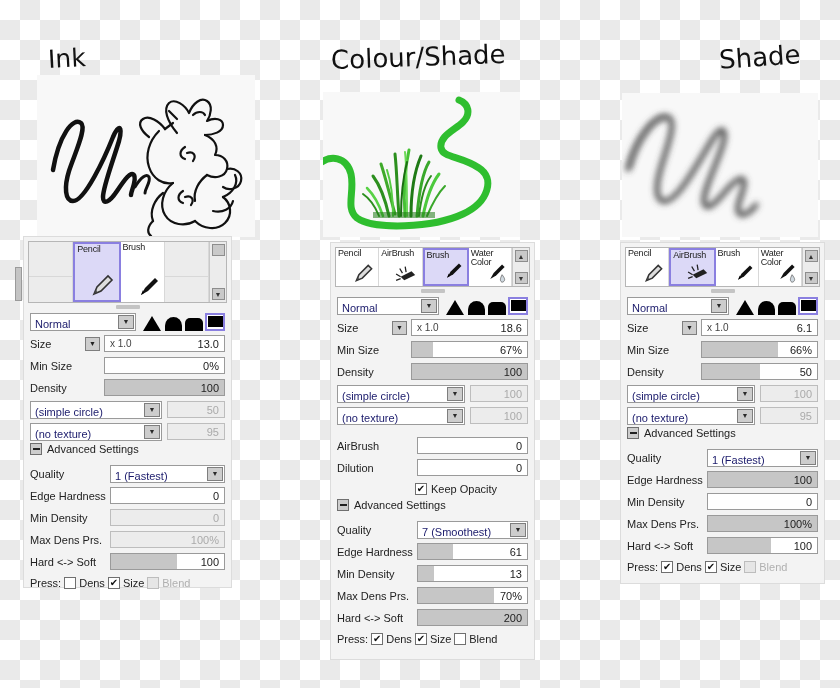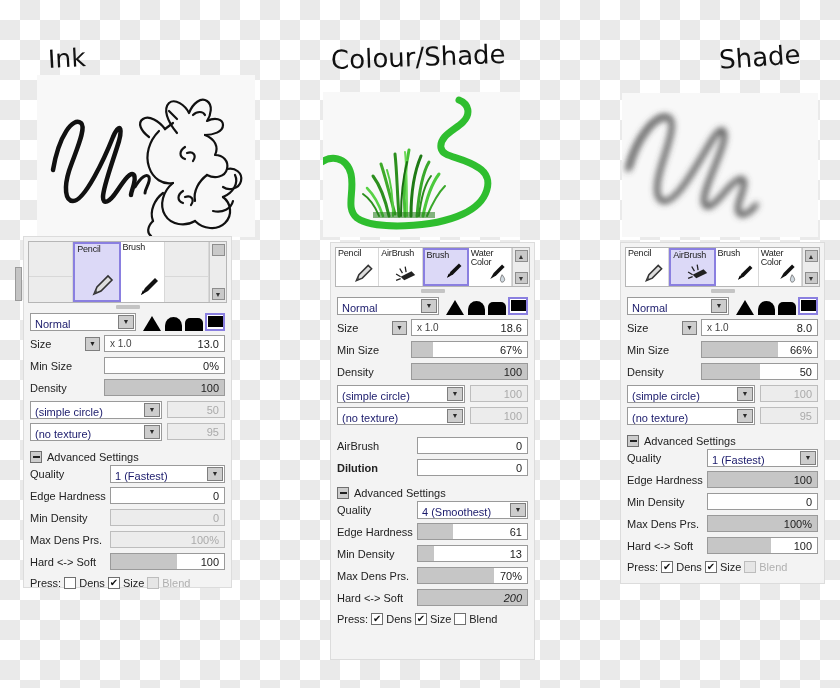--- a/index.html
+++ b/index.html
@@ -52,21 +52,21 @@
 
   .minibox{width:15px;height:14px;background:#cdcdcd;border:1px solid #7e7e7e;display:flex;align-items:center;justify-content:center;flex:none;}
   .minibox i{font-style:normal;font-size:7px;color:#222;line-height:7px;}
 
   .field{position:relative;height:17px;background:#fff;border:1px solid #9a9a9a;display:flex;align-items:center;justify-content:flex-end;padding-right:5px;font-size:11px;color:#222;overflow:hidden;}
   .field .fill{position:absolute;left:0;top:0;bottom:0;background:#c6c6c6;}
   .field .pre{position:absolute;left:5px;top:0;bottom:0;display:flex;align-items:center;font-size:10px;color:#444;z-index:2;}
   .field .val{position:relative;z-index:2;}
   .field.dis{background:#ececec;border-color:#bdbdbd;color:#aaa;}
 
-  .advrow{display:flex;align-items:flex-end;height:20px;padding:0 6px;gap:5px;}
+  .advrow{display:flex;align-items:flex-start;height:20px;padding:0 6px;gap:5px;}
   .advbox{width:12px;height:12px;background:#cdcdcd;border:1px solid #6f6f6f;display:flex;align-items:center;justify-content:center;}
   .advbox span{display:block;width:7px;height:2px;background:#222;}
   .advlbl{font-size:11px;color:#222;}
 
   .ckrow{display:flex;align-items:center;height:20px;padding:0 6px;gap:3px;font-size:11px;color:#222;}
   .ck{width:12px;height:12px;background:#fff;border:1px solid #6f6f6f;display:flex;align-items:center;justify-content:center;flex:none;}
   .ck.on::after{content:"\2714";font-size:10px;line-height:10px;color:#111;}
   .ck.dis{background:#e6e6e6;border-color:#bdbdbd;}
   .dimtxt{color:#b0b0b0;}
 
@@ -444,40 +444,44 @@
 
   <div class="row">
     <span class="rlabel" style="width:80px;">AirBrush</span>
     <div class="field" style="flex:1;">
       <div class="fill" style="width:0%"></div>
       <span class="val">0</span>
     </div>
   </div>
 
   <div class="row">
-    <span class="rlabel" style="width:80px;font-weight:bold;">Dilution</span>
+    <span class="rlabel" style="width:80px;">Dilution</span>
     <div class="field" style="flex:1;">
       <div class="fill" style="width:0%"></div>
       <span class="val">0</span>
     </div>
   </div>
 
 
+  <div class="koprow" style="padding-left:84px;">
+    <div class="ck on"></div>
+    <span>Keep Opacity</span>
+  </div>
 
   <div class="advrow">
     <div class="advbox">
         <span></span>
       </div>
     <span class="advlbl">Advanced Settings</span>
   </div>
 
   <div class="row">
     <span class="rlabel" style="width:80px;">Quality</span>
     <div class="combo" style="flex:1;">
-      <span>4 (Smoothest)</span>
+      <span>7 (Smoothest)</span>
       <span class="arrowbox">
           <i>▼</i>
         </span>
     </div>
   </div>
 
   <div class="row">
     <span class="rlabel" style="width:80px;">Edge Hardness</span>
     <div class="field" style="flex:1;">
       <div class="fill" style="width:32%"></div>
@@ -496,21 +500,21 @@
   <div class="row">
     <span class="rlabel" style="width:80px;">Max Dens Prs.</span>
     <div class="field" style="flex:1;">
       <div class="fill" style="width:70%"></div>
       <span class="val">70%</span>
     </div>
   </div>
 
   <div class="row">
     <span class="rlabel" style="width:80px;">Hard &lt;-&gt; Soft</span>
-    <div class="field" style="flex:1;font-style:italic;">
+    <div class="field" style="flex:1;">
       <div class="fill" style="width:100%"></div>
       <span class="val">200</span>
     </div>
   </div>
 
   <div class="ckrow">
     <span>Press:</span>
     <div class="ck on"></div>
     <span>Dens</span>
     <div class="ck on"></div>
@@ -590,21 +594,21 @@
     </div>
   </div>
 
   <div class="row">
     <span class="rlabel" style="width:55px;">Size</span>
     <div class="minibox">
         <i>▼</i>
       </div>
     <div class="field" style="flex:1;margin-left:4px;">
       <span class="pre">x 1.0</span>
-      <span class="val">8.0</span>
+      <span class="val">6.1</span>
     </div>
   </div>
 
   <div class="row">
     <span class="rlabel" style="width:74px;">Min Size</span>
     <div class="field" style="flex:1;">
       <div class="fill" style="width:66%"></div>
       <span class="val">66%</span>
     </div>
   </div>

